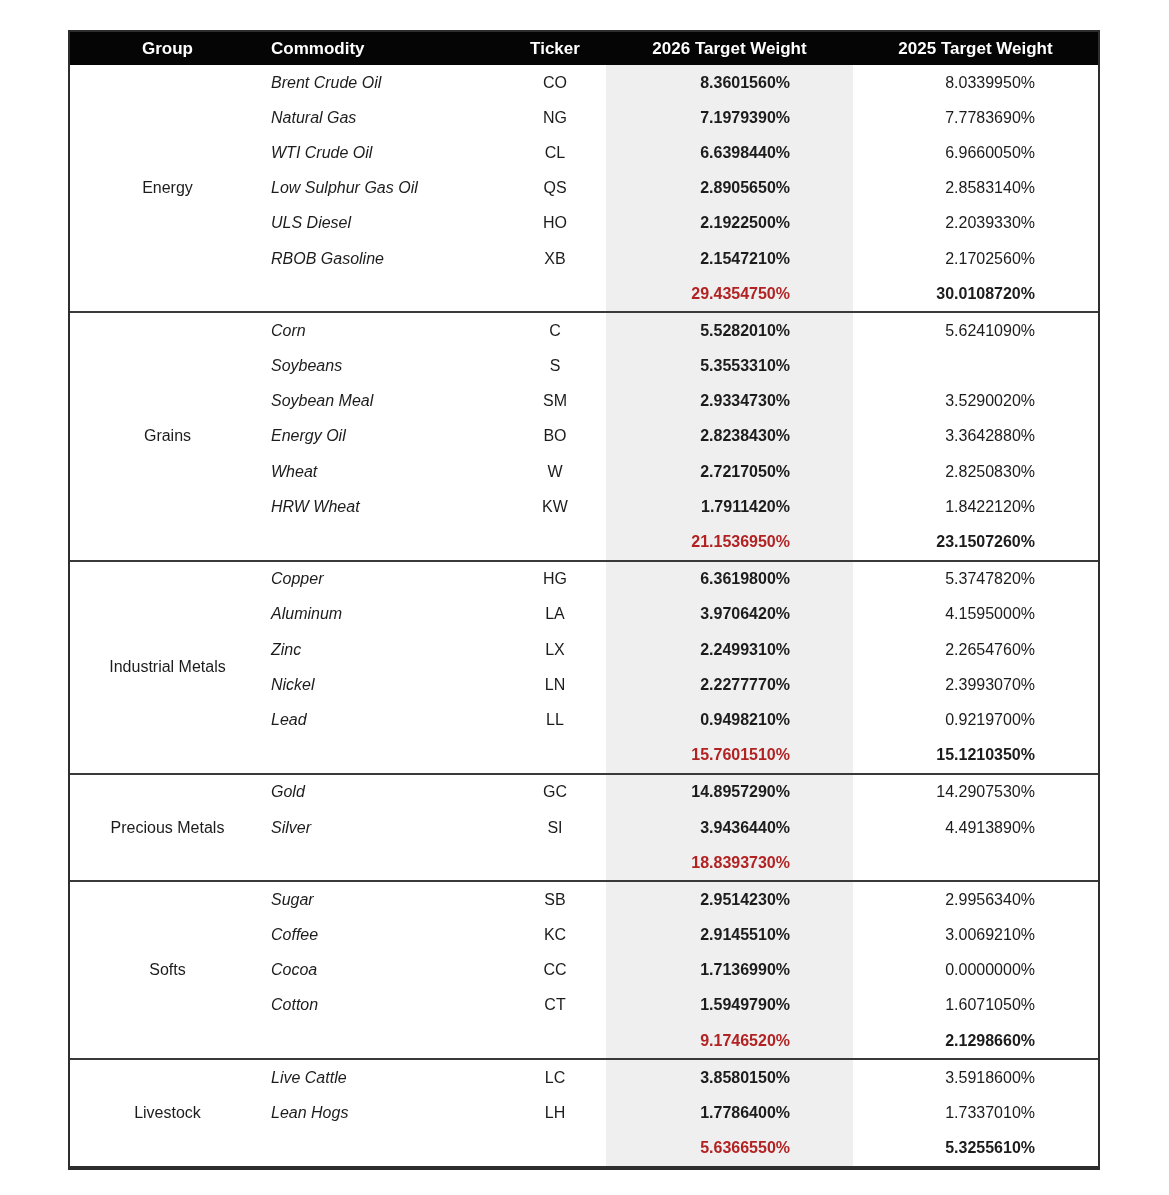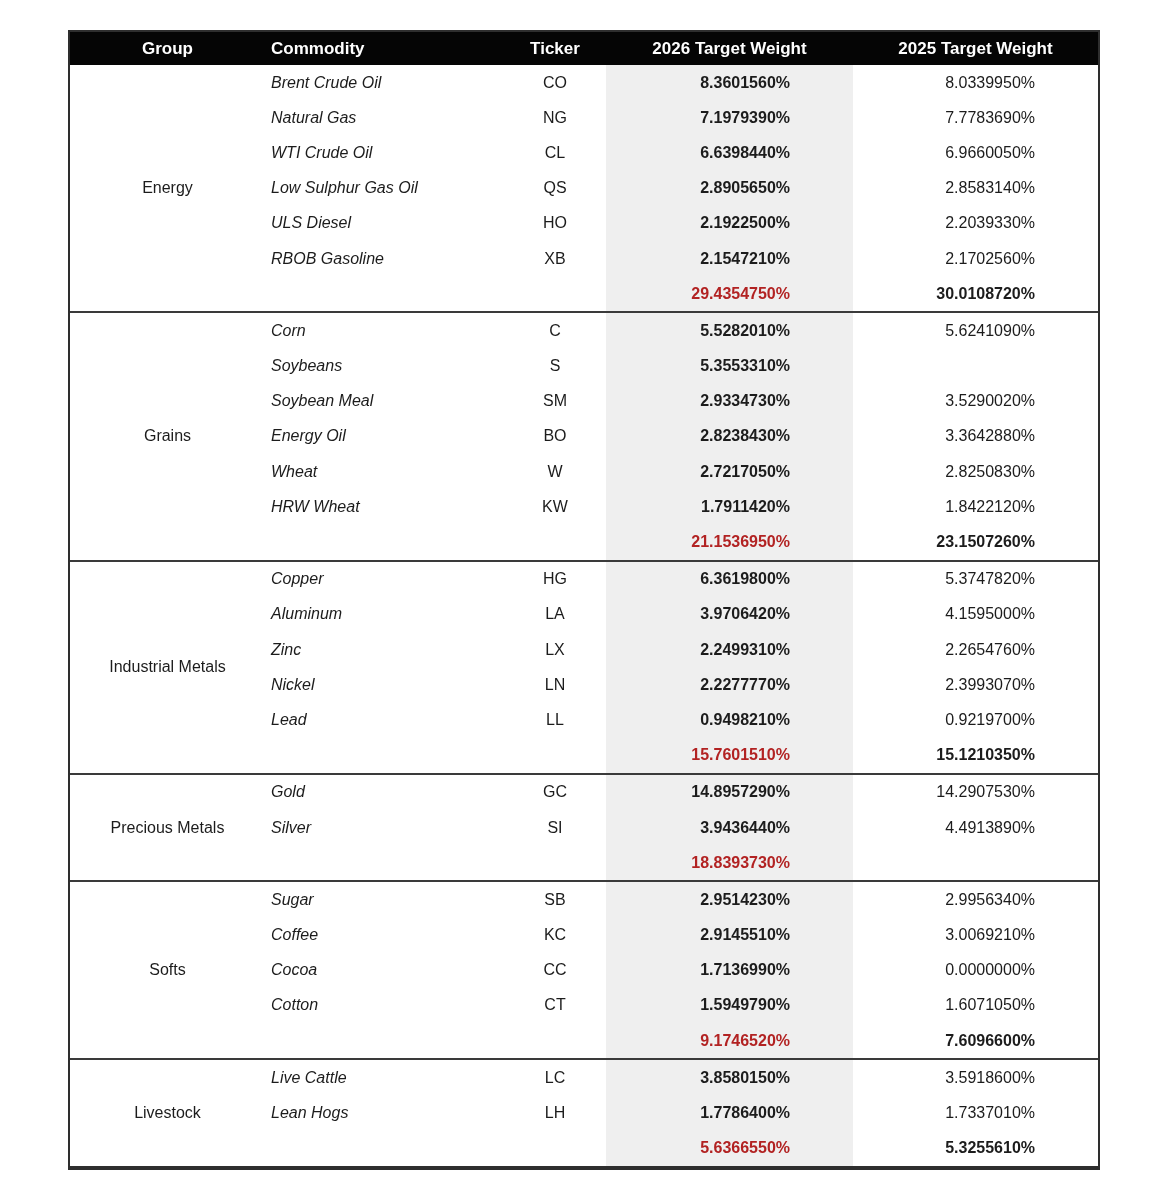--- a/index.html
+++ b/index.html
@@ -185,21 +185,21 @@
         <div class="cell c-w25" style="grid-row: 2;">3.0069210%</div>
         <div class="cell c-commodity" style="grid-row: 3;">Cocoa</div>
         <div class="cell c-ticker" style="grid-row: 3;">CC</div>
         <div class="cell c-w26" style="grid-row: 3;">1.7136990%</div>
         <div class="cell c-w25" style="grid-row: 3;">0.0000000%</div>
         <div class="cell c-commodity" style="grid-row: 4;">Cotton</div>
         <div class="cell c-ticker" style="grid-row: 4;">CT</div>
         <div class="cell c-w26" style="grid-row: 4;">1.5949790%</div>
         <div class="cell c-w25" style="grid-row: 4;">1.6071050%</div>
         <div class="cell c-w26 subtotal-red" style="grid-row: 5;">9.1746520%</div>
-        <div class="cell c-w25 subtotal-black" style="grid-row: 5;">7.6096600%</div>
+        <div class="cell c-w25 subtotal-black" style="grid-row: 5;">2.1298660%</div>
       </div>
       <div class="section grid-cols">
         <div class="cell c-commodity" style="grid-row: 1;">Live Cattle</div>
         <div class="cell c-group" style="grid-row: 1 / span 3;">Livestock</div>
         <div class="cell c-ticker" style="grid-row: 1;">LC</div>
         <div class="cell c-w26" style="grid-row: 1;">3.8580150%</div>
         <div class="cell c-w25" style="grid-row: 1;">3.5918600%</div>
         <div class="cell c-commodity" style="grid-row: 2;">Lean Hogs</div>
         <div class="cell c-ticker" style="grid-row: 2;">LH</div>
         <div class="cell c-w26" style="grid-row: 2;">1.7786400%</div>

